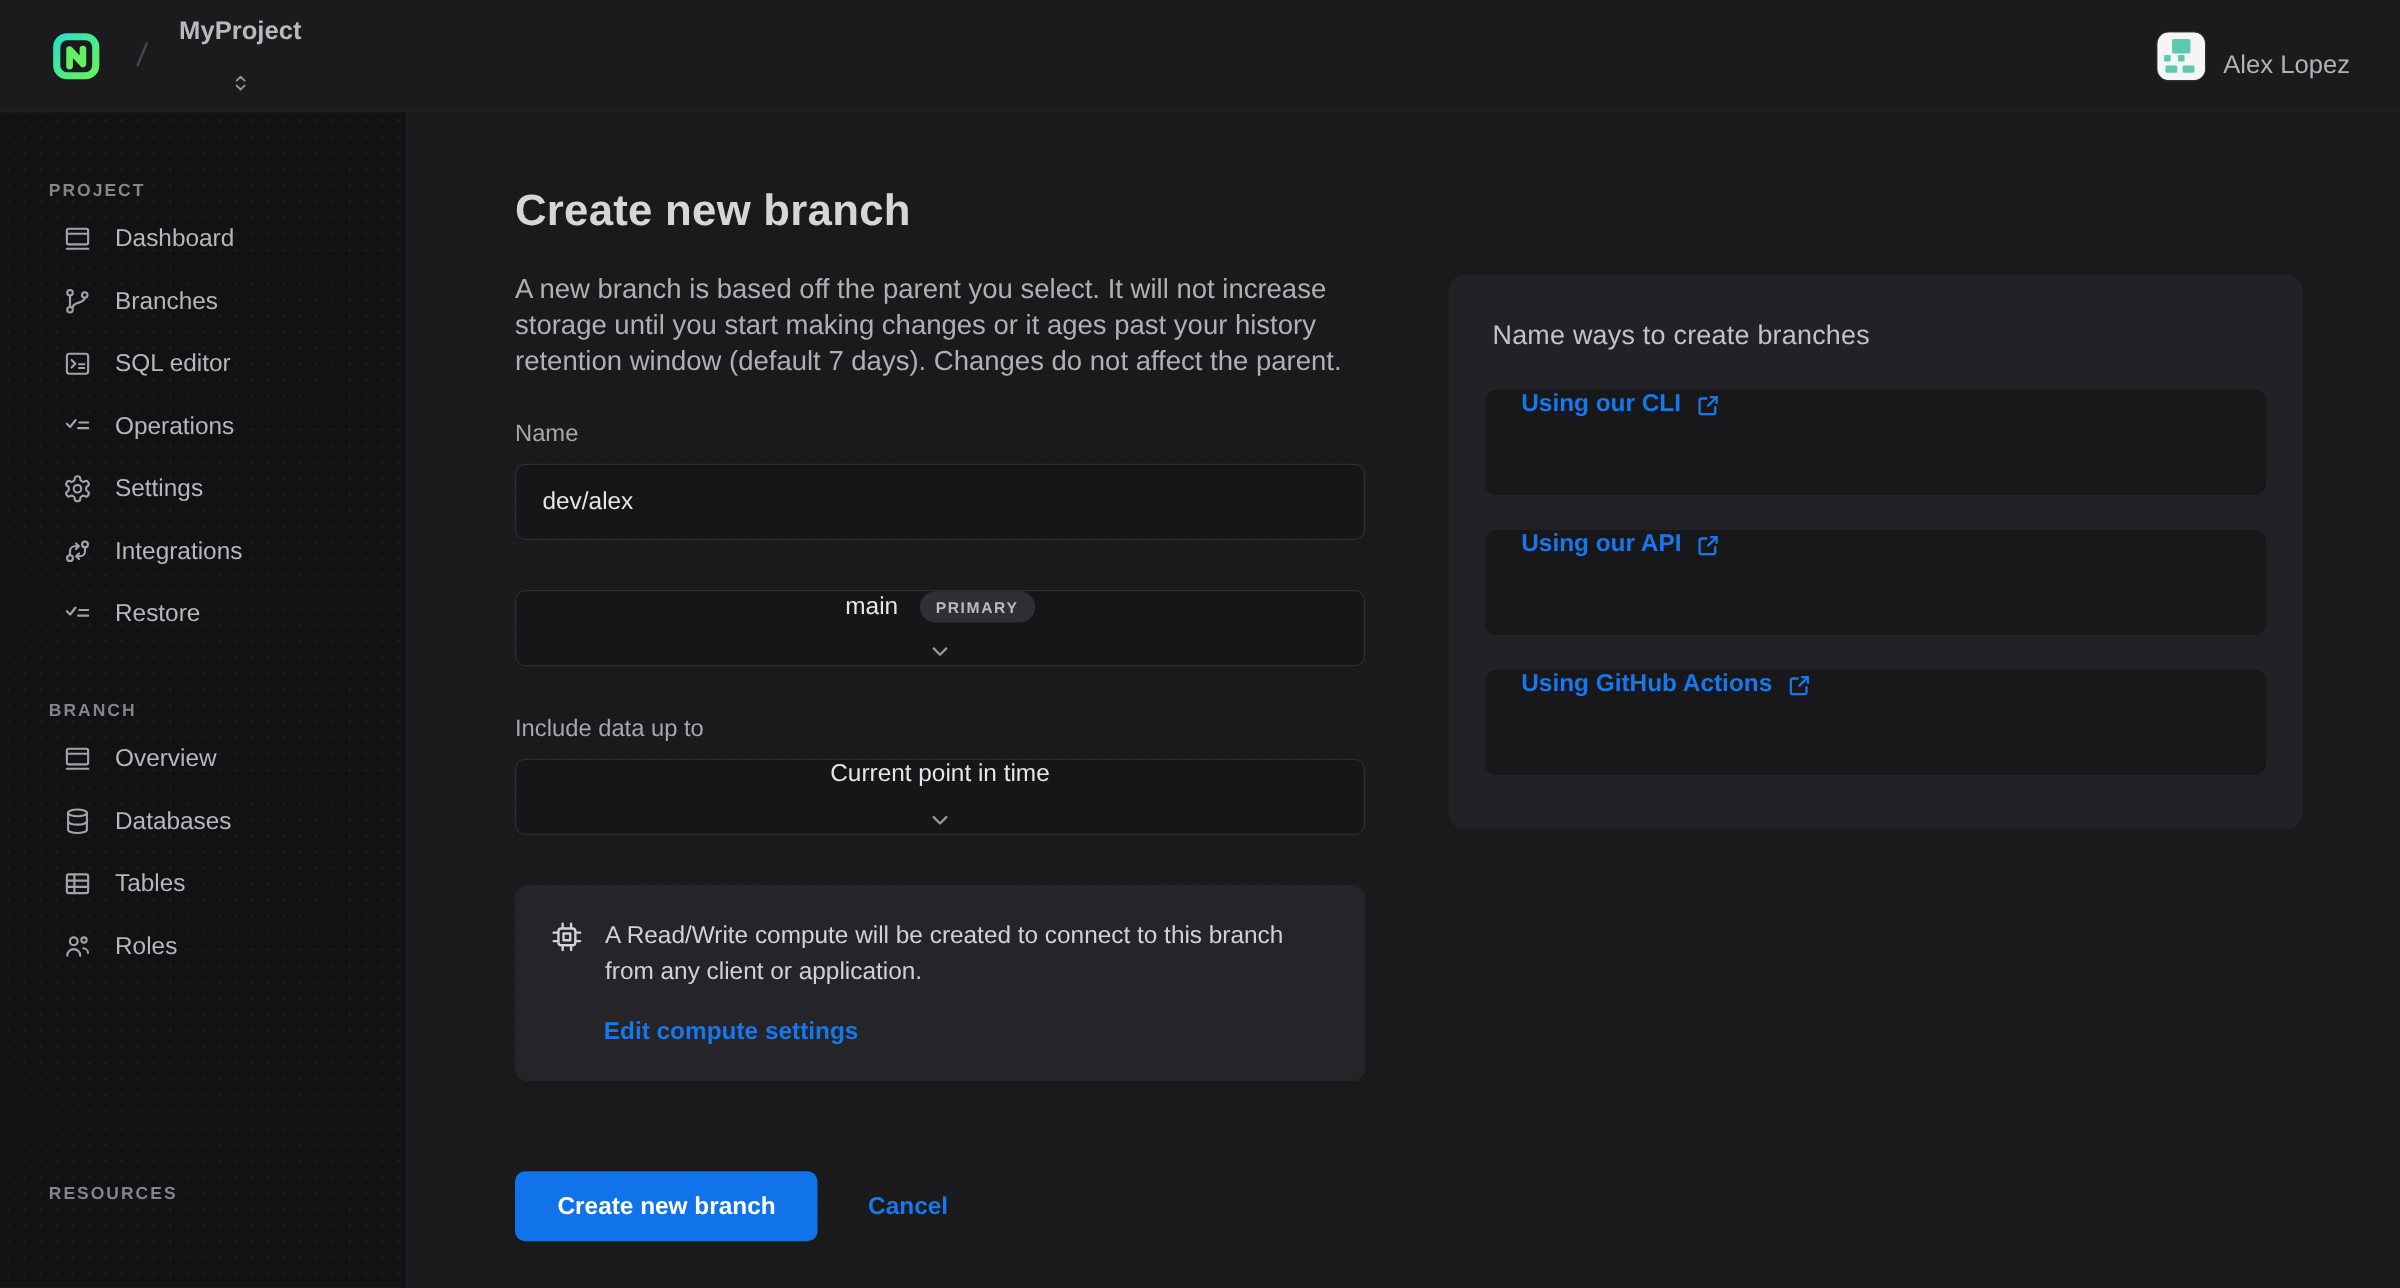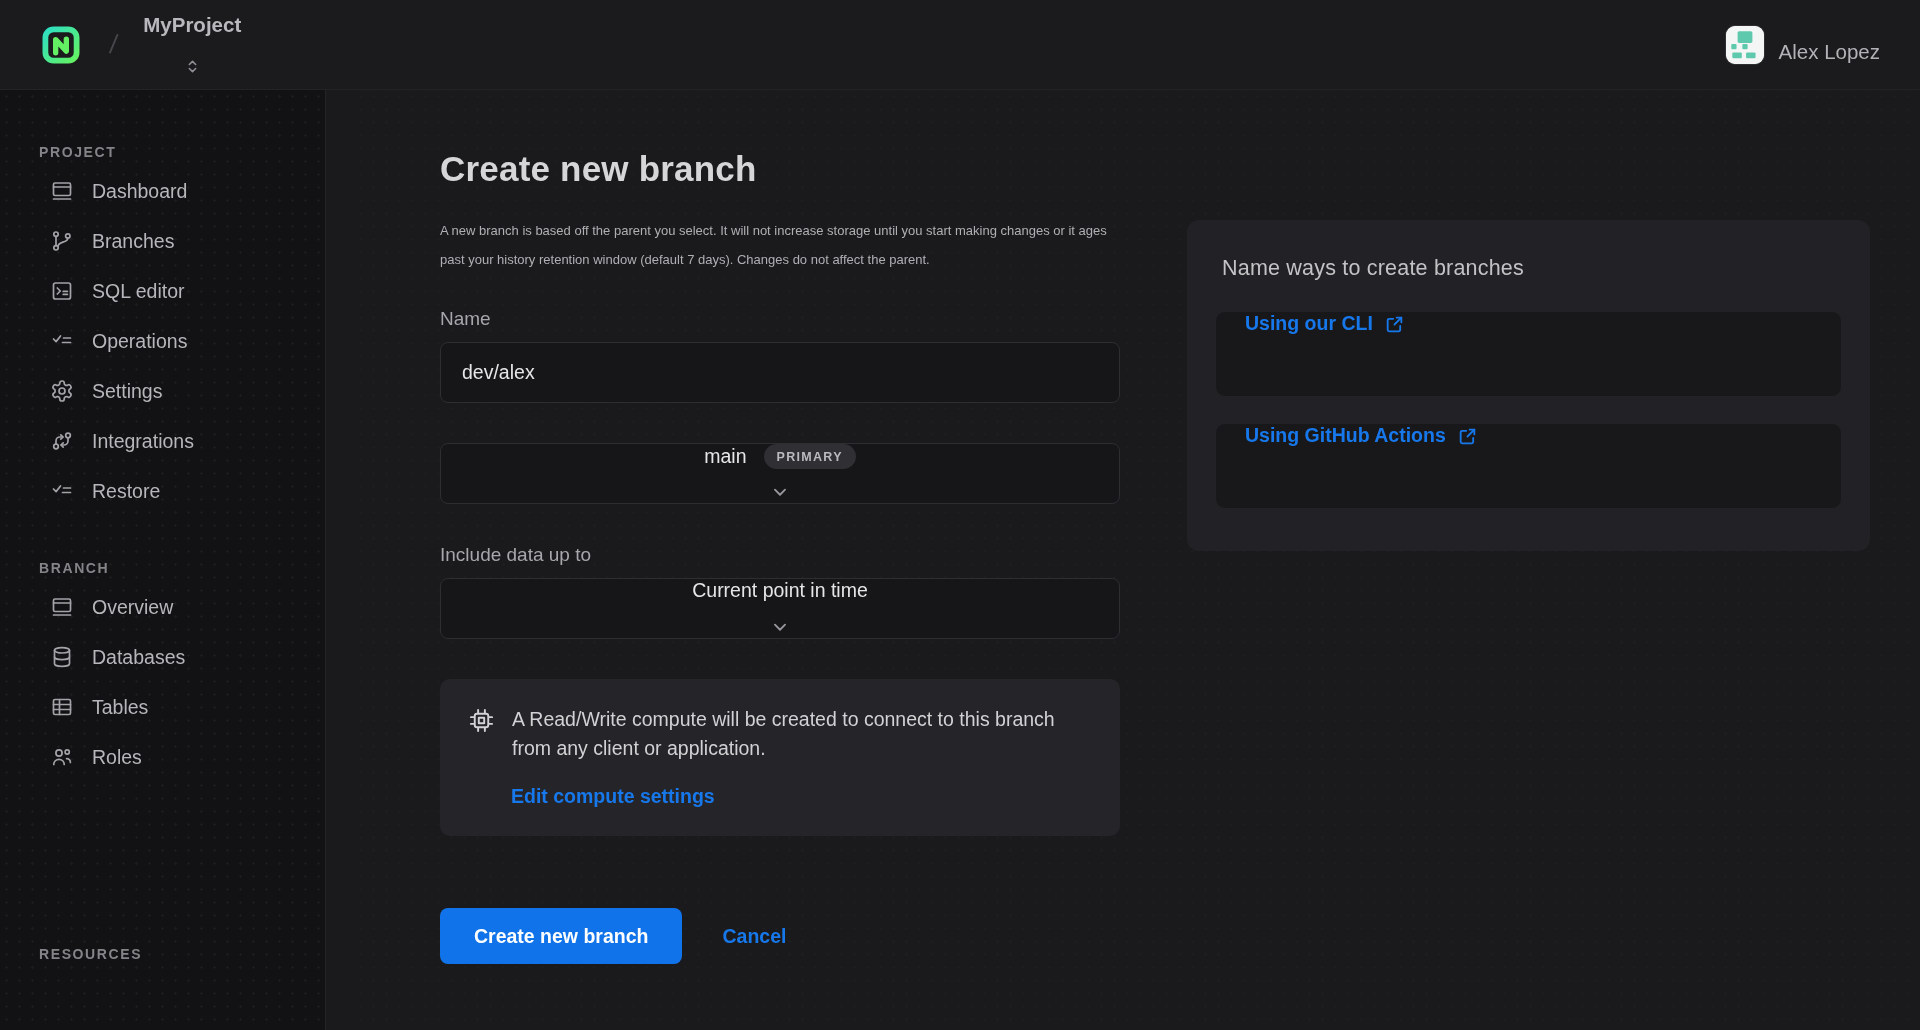--- a/index.html
+++ b/index.html
@@ -29,21 +29,21 @@
   .project-switcher{
     display:flex;align-items:center;gap:20px;background:none;border:none;cursor:pointer;
     color:#b9b9bd;font-size:20.5px;font-weight:600;font-family:inherit;padding:6px 4px;flex-direction:column;
   }
   .unfold{color:#8f8f95;}
   .topbar-right{display:flex;align-items:flex-end;gap:15px;cursor:pointer;}
   .avatar{width:38px;height:38px;border-radius:9px;background:#f4f6f5;overflow:hidden;box-shadow:0 0 0 1px #303034;}
   .user-name{color:#b3b3b7;font-size:20.5px;}
 
   
-  .shell{display:flex;height:940px;gap:28px;}
+  .shell{display:flex;height:940px;}
   .sidebar{
     width:326px;flex:0 0 326px;background:var(--sidebar-bg);border-right:1px solid #242428;
     background-image:radial-gradient(rgba(255,255,255,0.045) 1px,transparent 1.2px);
     background-size:13px 13px;padding-top:54px;overflow:hidden;
   }
   .section{margin-bottom:44px;}
   .section-resources{margin-top:164px;}
   .section-label{
     padding:0 0 6px 39px;font-size:14px;font-weight:700;letter-spacing:1.6px;color:#848489;
   }
@@ -54,21 +54,21 @@
   .nav-icon{color:#a3a3a8;flex:0 0 auto;}
 
   
   .main{
     flex:1;display:flex;align-items:flex-start;background:var(--bg);
     background-image:radial-gradient(rgba(255,255,255,0.02) 1px,transparent 1.2px);
     background-size:13px 13px;padding:58px 0 0 86px;overflow:hidden;
   }
   .form-col{width:680px;flex:0 0 680px;}
   h1{margin:0 0 26px;font-size:35px;line-height:1.2;font-weight:700;color:var(--heading);letter-spacing:.2px;}
-  .desc{margin:0 0 34px;font-size:13px;line-height:29px;color:#b0b0b4;}
+  .desc{margin:0 0 34px;font-size:22px;line-height:29px;color:#b0b0b4;}
   .group{margin-bottom:40px;}
   label{display:block;margin-bottom:12px;font-size:19px;color:var(--text-dim);}
   .text-input{
     width:100%;height:61px;background:var(--input-bg);border:1px solid var(--input-border);
     border-radius:8px;padding:0 21px;color:var(--text-bright);font-size:19.5px;font-family:inherit;outline:none;
   }
   .select{
     width:100%;height:61px;background:var(--input-bg);border:1px solid var(--input-border);
     border-radius:8px;padding:0 21px;display:flex;align-items:center;justify-content:space-between;cursor:pointer;flex-direction:column;
   }
@@ -348,20 +348,32 @@
                 <svg width="21" height="21" viewBox="0 0 24 24" fill="none" stroke="currentColor" stroke-width="2.1" stroke-linecap="round" stroke-linejoin="round">
                   <path d="M18.5 13.5V18a1.8 1.8 0 0 1-1.8 1.8H6A1.8 1.8 0 0 1 4.2 18V7.3A1.8 1.8 0 0 1 6 5.5h4.5"></path>
                   <path d="M14.5 4.2h5.3V9.5"></path>
                   <path d="M19.8 4.2 12 12"></path>
                 </svg>
               </span>
             </a>
           </div>
           <div class="card">
             <a class="card-link">
+              <span>Using our API</span>
+              <span>
+                <svg width="21" height="21" viewBox="0 0 24 24" fill="none" stroke="currentColor" stroke-width="2.1" stroke-linecap="round" stroke-linejoin="round">
+                  <path d="M18.5 13.5V18a1.8 1.8 0 0 1-1.8 1.8H6A1.8 1.8 0 0 1 4.2 18V7.3A1.8 1.8 0 0 1 6 5.5h4.5"></path>
+                  <path d="M14.5 4.2h5.3V9.5"></path>
+                  <path d="M19.8 4.2 12 12"></path>
+                </svg>
+              </span>
+            </a>
+          </div>
+          <div class="card">
+            <a class="card-link">
               <span>Using GitHub Actions</span>
               <span>
                 <svg width="21" height="21" viewBox="0 0 24 24" fill="none" stroke="currentColor" stroke-width="2.1" stroke-linecap="round" stroke-linejoin="round">
                   <path d="M18.5 13.5V18a1.8 1.8 0 0 1-1.8 1.8H6A1.8 1.8 0 0 1 4.2 18V7.3A1.8 1.8 0 0 1 6 5.5h4.5"></path>
                   <path d="M14.5 4.2h5.3V9.5"></path>
                   <path d="M19.8 4.2 12 12"></path>
                 </svg>
               </span>
             </a>
           </div>

